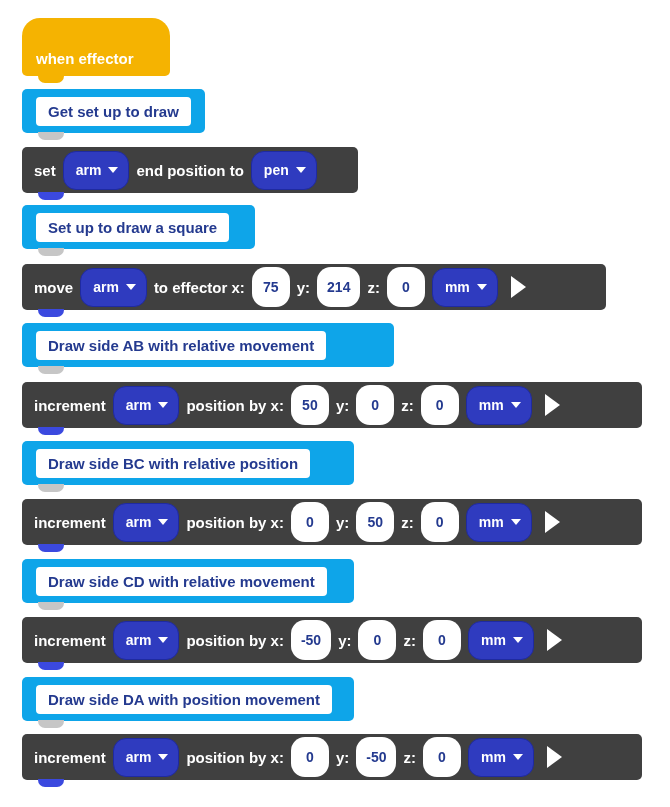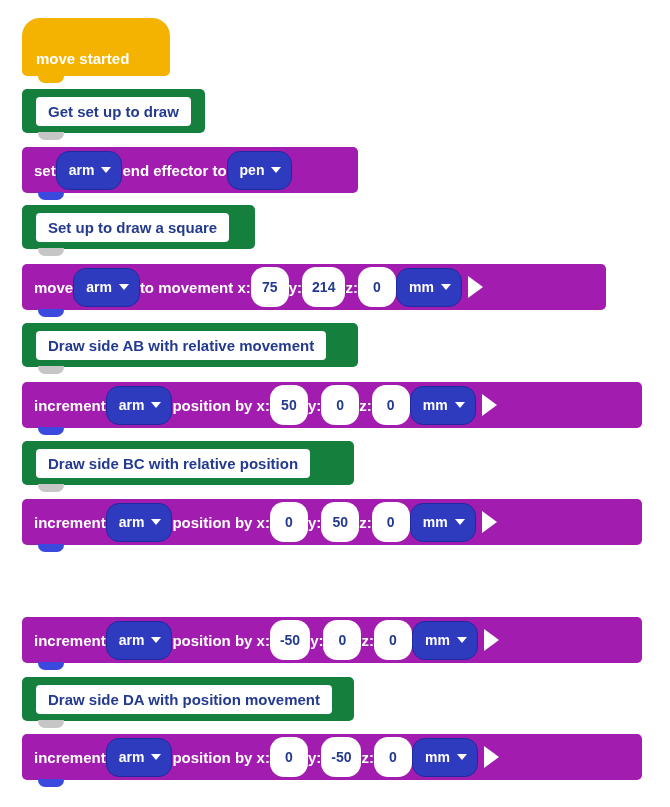--- a/index.html
+++ b/index.html
@@ -50,21 +50,21 @@
     left: 16px;
     bottom: -7px;
     width: 26px;
     height: 8px;
     background: #f5b301;
     border-radius: 0 0 7px 7px;
   }
 
   
   .grey {
-    background: #15803d;
+    background: #0ea5e9;
     color: #1a2a5e;
     font-weight: bold;
     font-size: 15px;
     height: 44px;
     padding: 0 14px;
     border-radius: 5px;
   }
   .grey .inner {
     background: #ffffff;
     color: #243a8f;
@@ -81,27 +81,27 @@
     left: 16px;
     bottom: -7px;
     width: 26px;
     height: 8px;
     background: #c6c6c6;
     border-radius: 0 0 7px 7px;
   }
 
   
   .blue {
-    background: #a21caf;
+    background: #404040;
     color: #ffffff;
     height: 46px;
     padding: 15px 12px;
     font-size: 15px;
     font-weight: bold;
-    gap: 0;
+    gap: 7px;
     border-radius: 5px;
   }
   .blue::after {
     content: "";
     position: absolute;
     left: 16px;
     bottom: -7px;
     width: 26px;
     height: 8px;
     background: #3b49df;
@@ -157,64 +157,64 @@
     border-left: 15px solid #ffffff;
     margin-left: 6px;
   }
 </style>
 </head>
 <body>
 
 <div id="stage">
 
   <div class="block hat">
-    <span>move started</span>
+    <span>when effector</span>
   </div>
 
   <div class="block grey" style="left:22px; top:89px; width:183px;">
     <span class="inner">Get set up to draw</span>
   </div>
 
   <div class="block blue" style="left:22px; top:147px; width:336px;">
     <span class="label">set</span>
     <span class="dropdown">
       <span>arm</span>
       <span class="caret"></span>
     </span>
-    <span class="label">end effector to</span>
+    <span class="label">end position to</span>
     <span class="dropdown">
       <span>pen</span>
       <span class="caret"></span>
     </span>
   </div>
 
   <div class="block grey" style="left:22px; top:205px; width:233px;">
     <span class="inner">Set up to draw a square</span>
   </div>
 
   <div class="block blue" style="left:22px; top:264px; width:584px;">
     <span class="label">move</span>
     <span class="dropdown">
       <span>arm</span>
       <span class="caret"></span>
     </span>
-    <span class="label">to movement x:</span>
+    <span class="label">to effector x:</span>
     <span class="oval">75</span>
     <span class="label">y:</span>
     <span class="oval">214</span>
     <span class="label">z:</span>
     <span class="oval">0</span>
     <span class="dropdown">
       <span>mm</span>
       <span class="caret"></span>
     </span>
     <span class="play"></span>
   </div>
 
-  <div class="block grey" style="left:22px; top:323px; width:336px;">
+  <div class="block grey" style="left:22px; top:323px; width:372px;">
     <span class="inner">Draw side AB with relative movement</span>
   </div>
 
   <div class="block blue" style="left:22px; top:382px; width:620px;">
     <span class="label">increment</span>
     <span class="dropdown">
       <span>arm</span>
       <span class="caret"></span>
     </span>
     <span class="label">position by x:</span>
@@ -246,20 +246,23 @@
     <span class="oval">50</span>
     <span class="label">z:</span>
     <span class="oval">0</span>
     <span class="dropdown">
       <span>mm</span>
       <span class="caret"></span>
     </span>
     <span class="play"></span>
   </div>
 
+  <div class="block grey" style="left:22px; top:559px; width:332px;">
+    <span class="inner">Draw side CD with relative movement</span>
+  </div>
 
   <div class="block blue" style="left:22px; top:617px; width:620px;">
     <span class="label">increment</span>
     <span class="dropdown">
       <span>arm</span>
       <span class="caret"></span>
     </span>
     <span class="label">position by x:</span>
     <span class="oval">-50</span>
     <span class="label">y:</span>

